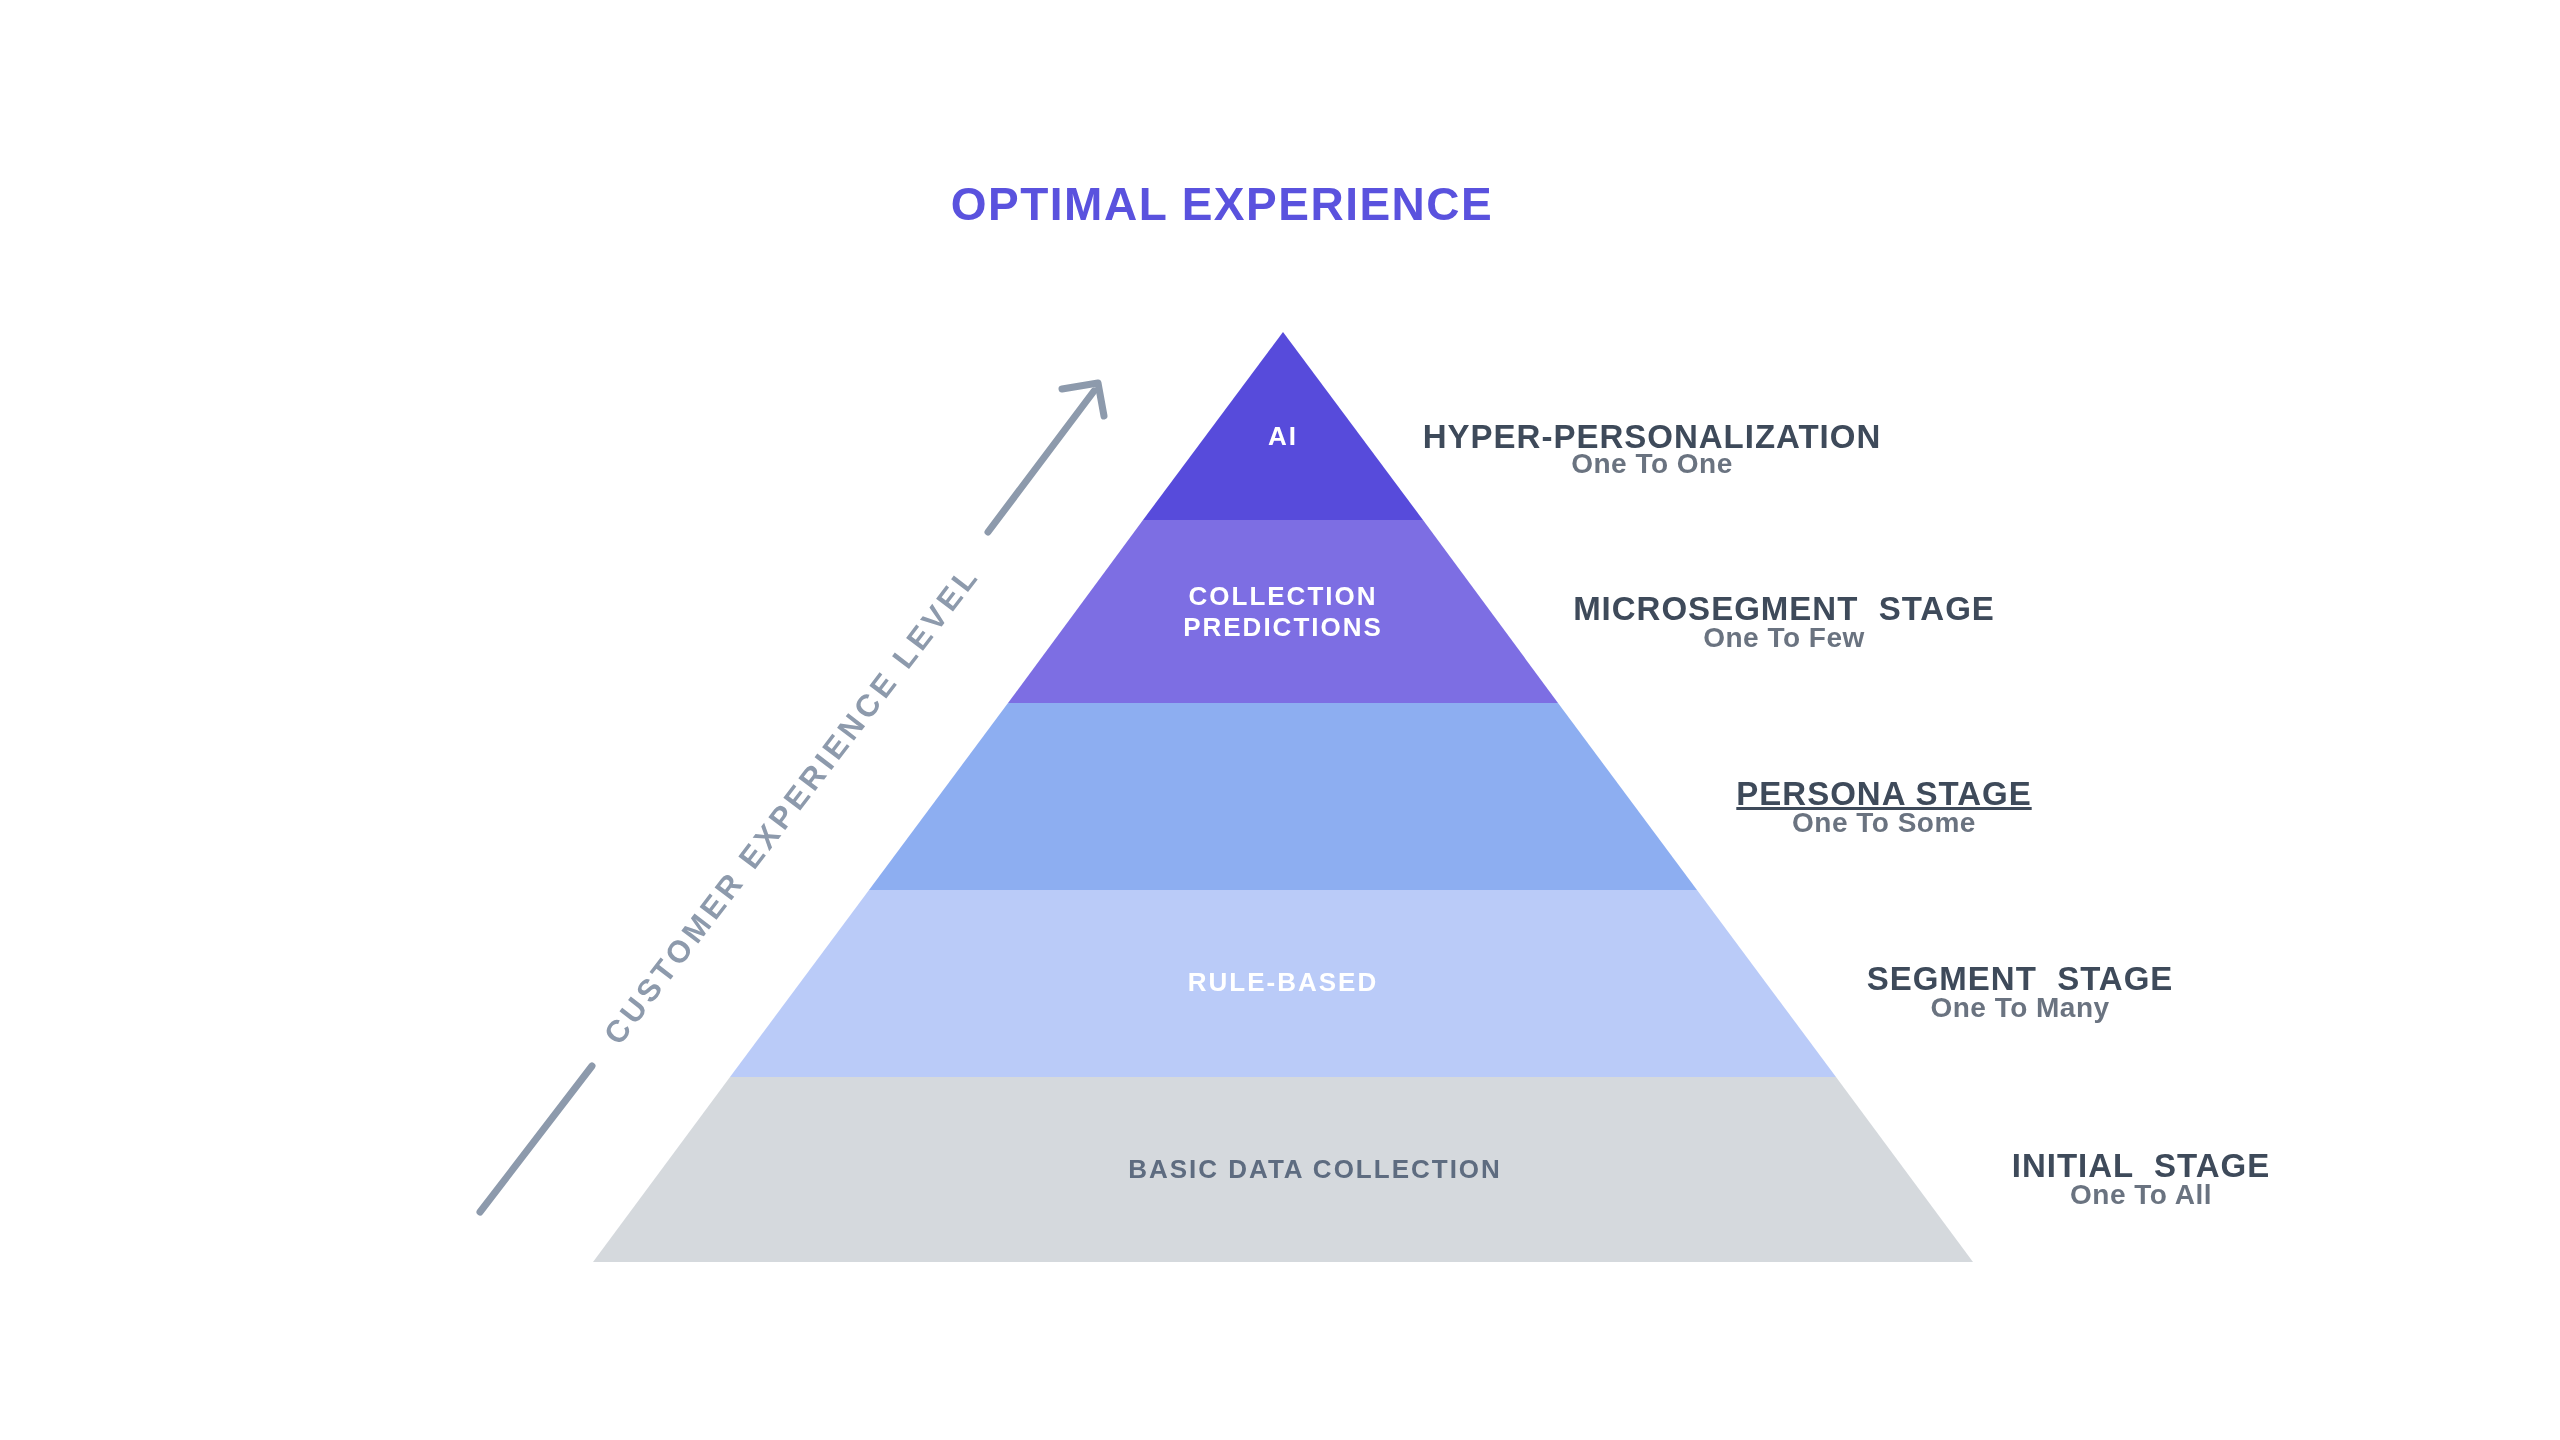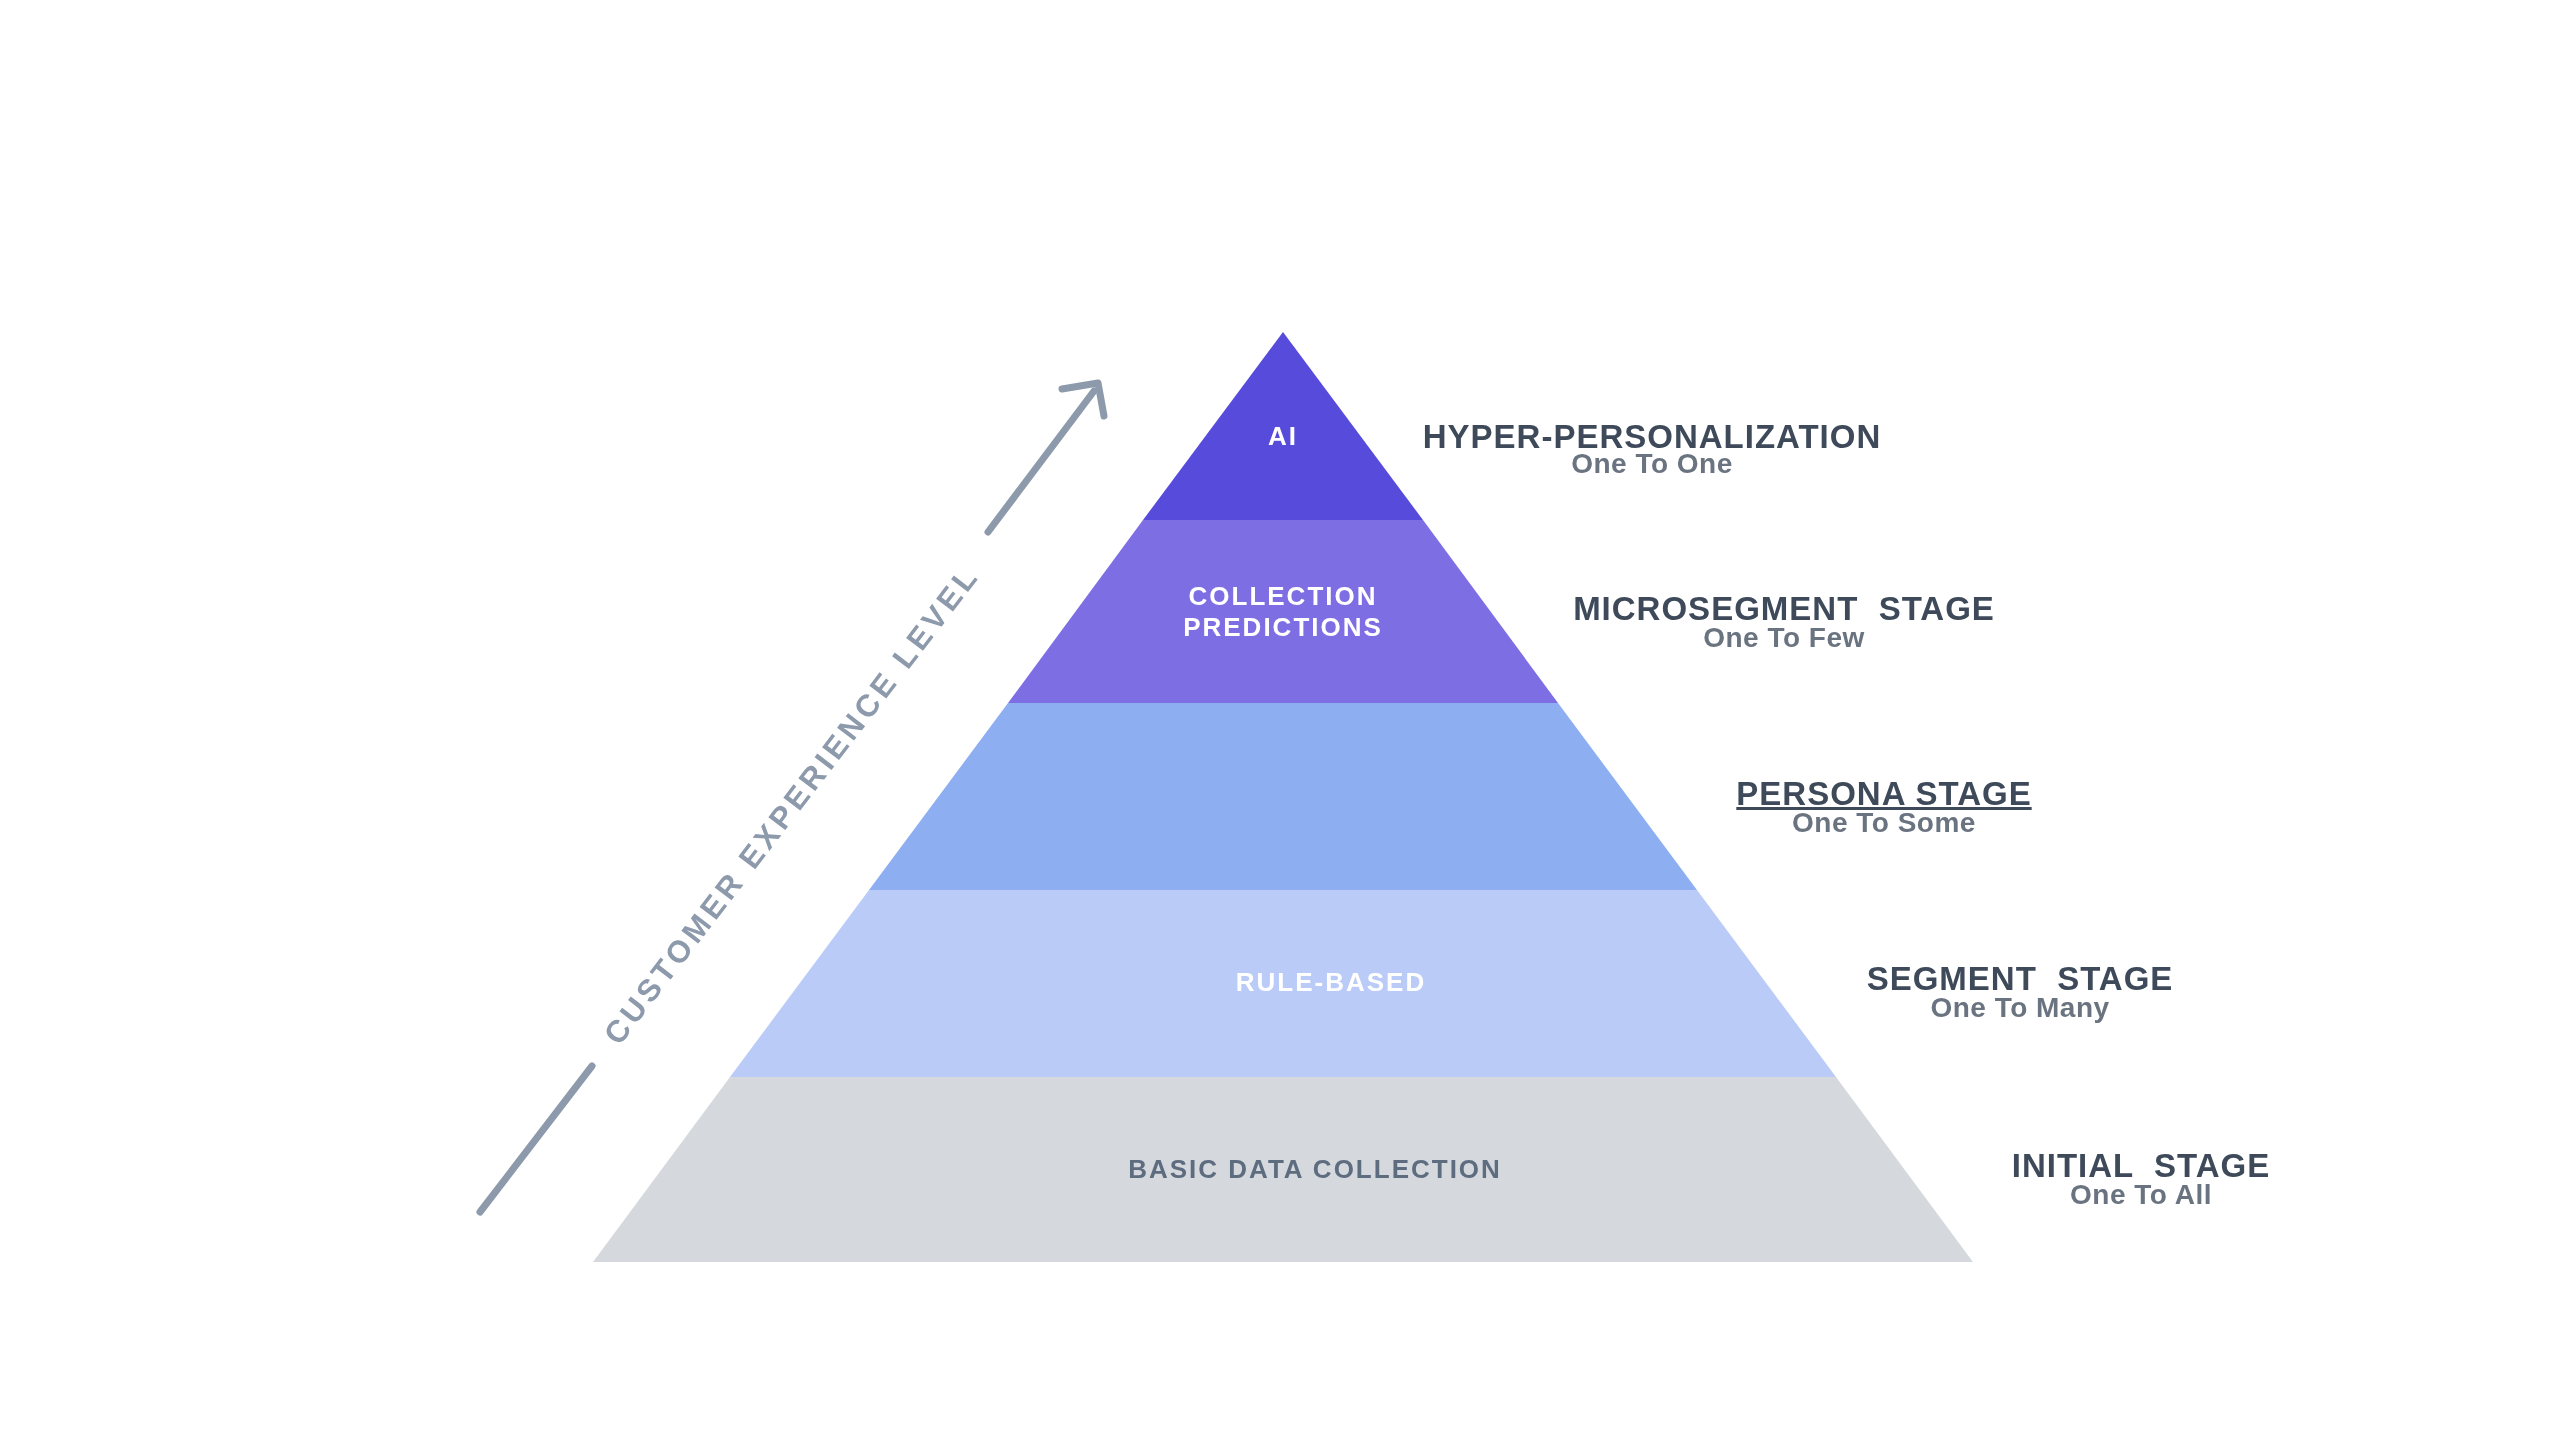--- a/index.html
+++ b/index.html
@@ -47,27 +47,28 @@
     <polygon points="869,890 1697,890 1836,1077 730,1077" fill="#BACBF8"></polygon>
     <polygon points="730,1077 1836,1077 1973,1262 593,1262" fill="#D5D9DD"></polygon>
 
     <g fill="none" stroke-width="7" stroke-linecap="round" stroke-linejoin="round" stroke="#8D9AAC">
       <line x1="480" y1="1212" x2="592" y2="1066"></line>
       <line x1="988" y1="532" x2="1094" y2="391"></line>
       <path d="M 1062 389 L 1098 383 L 1104 416"></path>
     </g>
   </svg>
 
+  <div class="abs page-title" style="left:1222px;top:204px;">OPTIMAL EXPERIENCE</div>
 
   <div class="abs axis-label" style="left:792px;top:805px;">CUSTOMER EXPERIENCE LEVEL</div>
 
   <div class="abs band-label" style="left:1283px;top:437px;">AI</div>
   <div class="abs band-label" style="left:1283px;top:612px;">COLLECTION
 PREDICTIONS</div>
-  <div class="abs band-label" style="left:1283px;top:983px;margin-left:48px;">RULE-BASED</div>
+  <div class="abs band-label" style="left:1283px;top:983px;">RULE-BASED</div>
   <div class="abs band-label band-label--dark" style="left:1283px;top:1170px;margin-left:32px;">BASIC DATA COLLECTION</div>
 
   <div class="abs stage-heading" style="left:1652px;top:417px;">HYPER-PERSONALIZATION</div>
   <div class="abs stage-reach" style="left:1652px;top:464px;">One To One</div>
 
   <div class="abs stage-heading" style="left:1784px;top:589px;">MICROSEGMENT  STAGE</div>
   <div class="abs stage-reach" style="left:1784px;top:638px;">One To Few</div>
 
   <div class="abs stage-heading" style="left:1884px;top:774px;text-decoration:underline;">PERSONA STAGE</div>
   <div class="abs stage-reach" style="left:1884px;top:823px;">One To Some</div>

